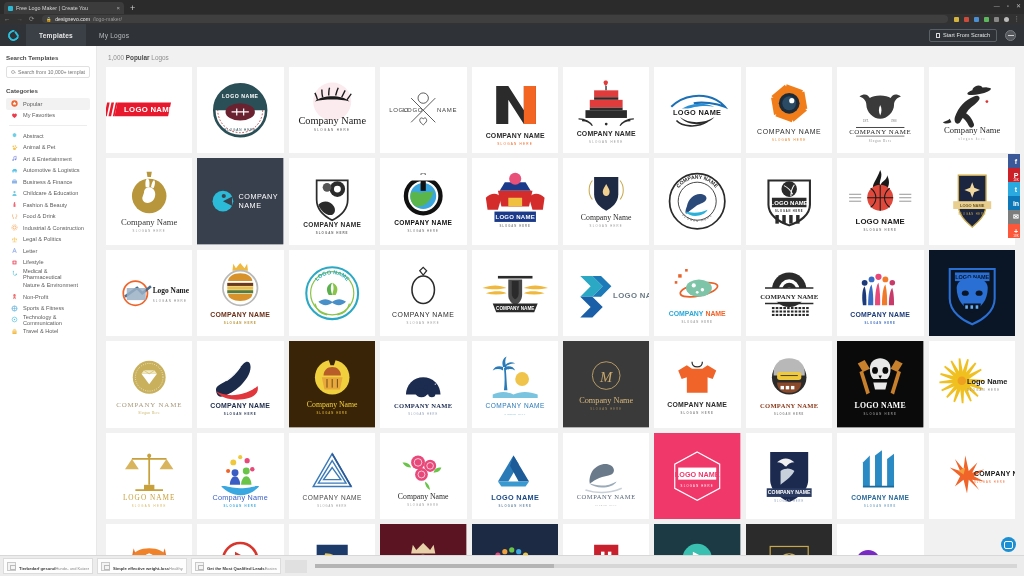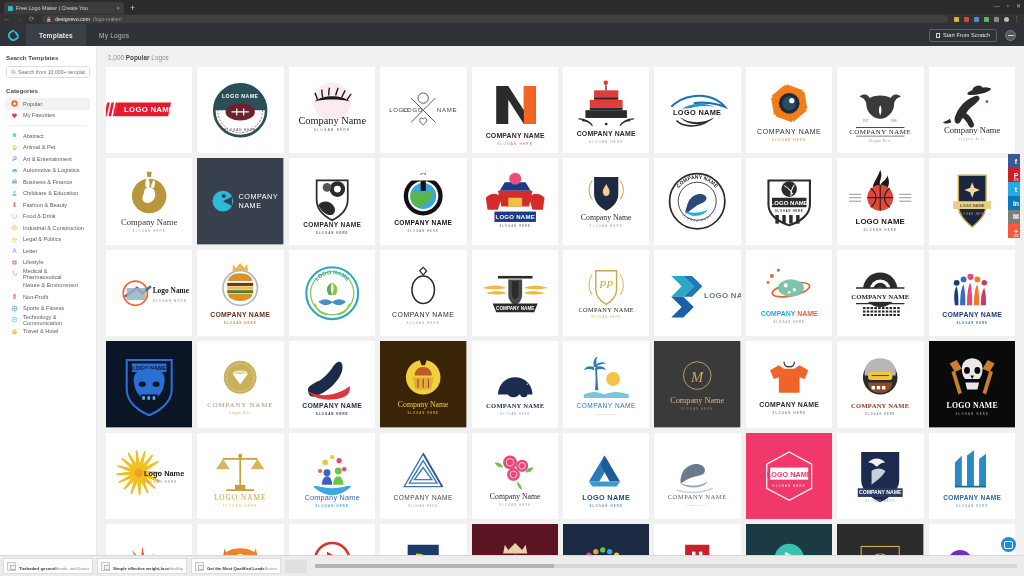--- a/index.html
+++ b/index.html
@@ -805,32 +805,20 @@
           <svg viewBox="0 0 100 100" preserveAspectRatio="xMidYMid meet">
             <rect width="100" height="100" fill="#fff"></rect>
             <g fill="#f0b83c">
               <path d="M12 44c10-4 20-4 28 0-10 2-18 2-28 0ZM16 50c10-3 18-3 24 0-8 2-16 2-24 0ZM88 44c-10-4-20-4-28 0 10 2 18 2 28 0ZM84 50c-10-3-18-3-24 0 8 2 16 2 24 0Z"></path>
             </g>
             <rect x="30" y="30" width="40" height="3" fill="#2b2b2b"></rect>
             <path d="M42 34h16v18c0 6-4 10-8 12-4-2-8-6-8-12Z" fill="#4a4a4a"></path>
             <path d="M46 36h8v14c0 4-2 6-4 7-2-1-4-3-4-7Z" fill="#2b2b2b"></path>
             <path d="M24 62h52l-4 10H28Z" fill="#2b2b2b"></path>
             <text x="50" y="69" font-size="5.4" fill="#fff" font-weight="bold" font-family="Liberation Sans, sans-serif" text-anchor="middle">COMPANY NAME</text>
-          </svg>
-        </div>
-        <div class="tile">
-          <svg viewBox="0 0 100 100" preserveAspectRatio="xMidYMid meet">
-            <rect width="100" height="100" fill="#fff"></rect>
-            <path d="M38 24h24v22c0 9-7 14-12 17-5-3-12-8-12-17Z" fill="#fff" stroke="#c8a84a" stroke-width="1.6"></path>
-            <text x="50" y="44" font-size="13" fill="#c8a84a" font-family="Liberation Serif, serif" text-anchor="middle" font-style="italic">PP</text>
-            <g stroke="#d8b85c" stroke-width="1.2" fill="none">
-              <path d="M34 28c-5 7-5 18 0 24M66 28c5 7 5 18 0 24"></path>
-            </g>
-            <text x="50" y="72" font-size="7.4" fill="#2b2b2b" font-weight="normal" font-family="Liberation Serif, serif" letter-spacing="0.4" text-anchor="middle">COMPANY NAME</text>
-            <text x="50" y="79" font-size="3" fill="#c8a84a" font-weight="normal" font-family="Liberation Sans, sans-serif" letter-spacing="1.2" text-anchor="middle">SLOGAN HERE</text>
           </svg>
         </div>
         <div class="tile">
           <svg viewBox="0 0 100 100" preserveAspectRatio="xMidYMid meet">
             <rect width="100" height="100" fill="#fff"></rect>
             <path d="M20 30h14l12 12-12 12H20l12-12Z" fill="#2aa8c4"></path>
             <path d="M20 54h14l12 12-12 12H20l12-12Z" fill="#1a5fa8"></path>
             <path d="M34 30h10l12 12-12 12H34l12-12Z" fill="#1c7ab8"></path>
             <text x="58" y="56" font-size="9" fill="#6b7a85" font-weight="bold" font-family="Liberation Sans, sans-serif" letter-spacing=".4">LOGO NAME</text>
           </svg>

